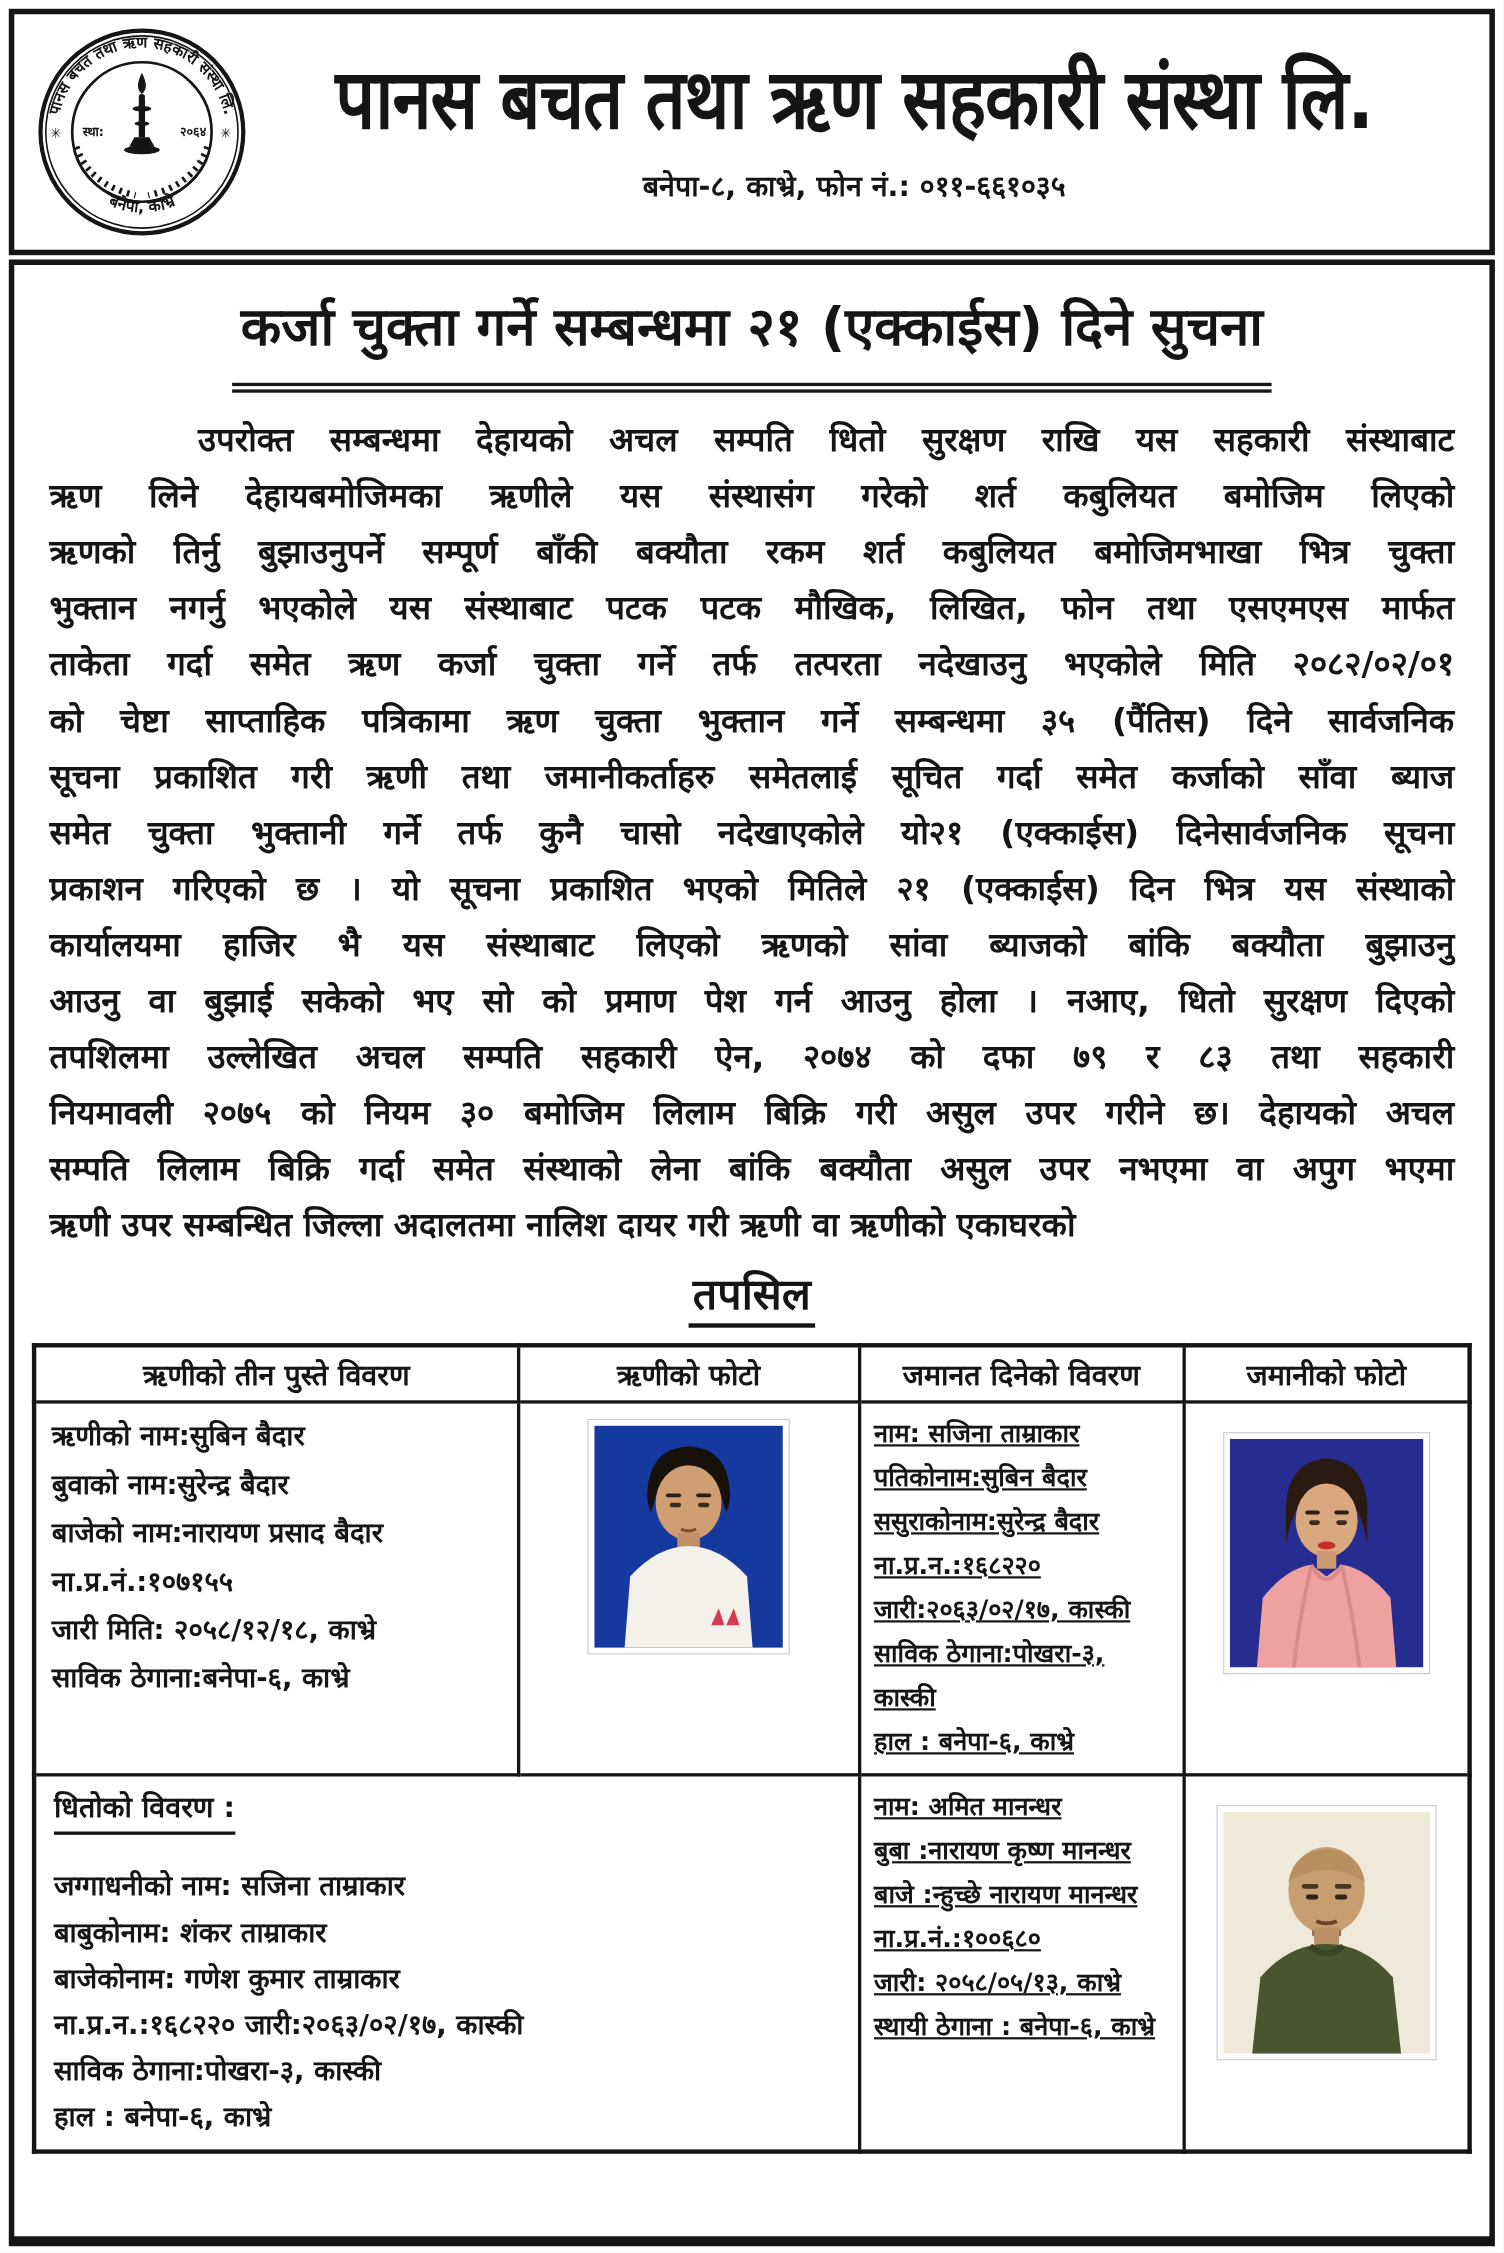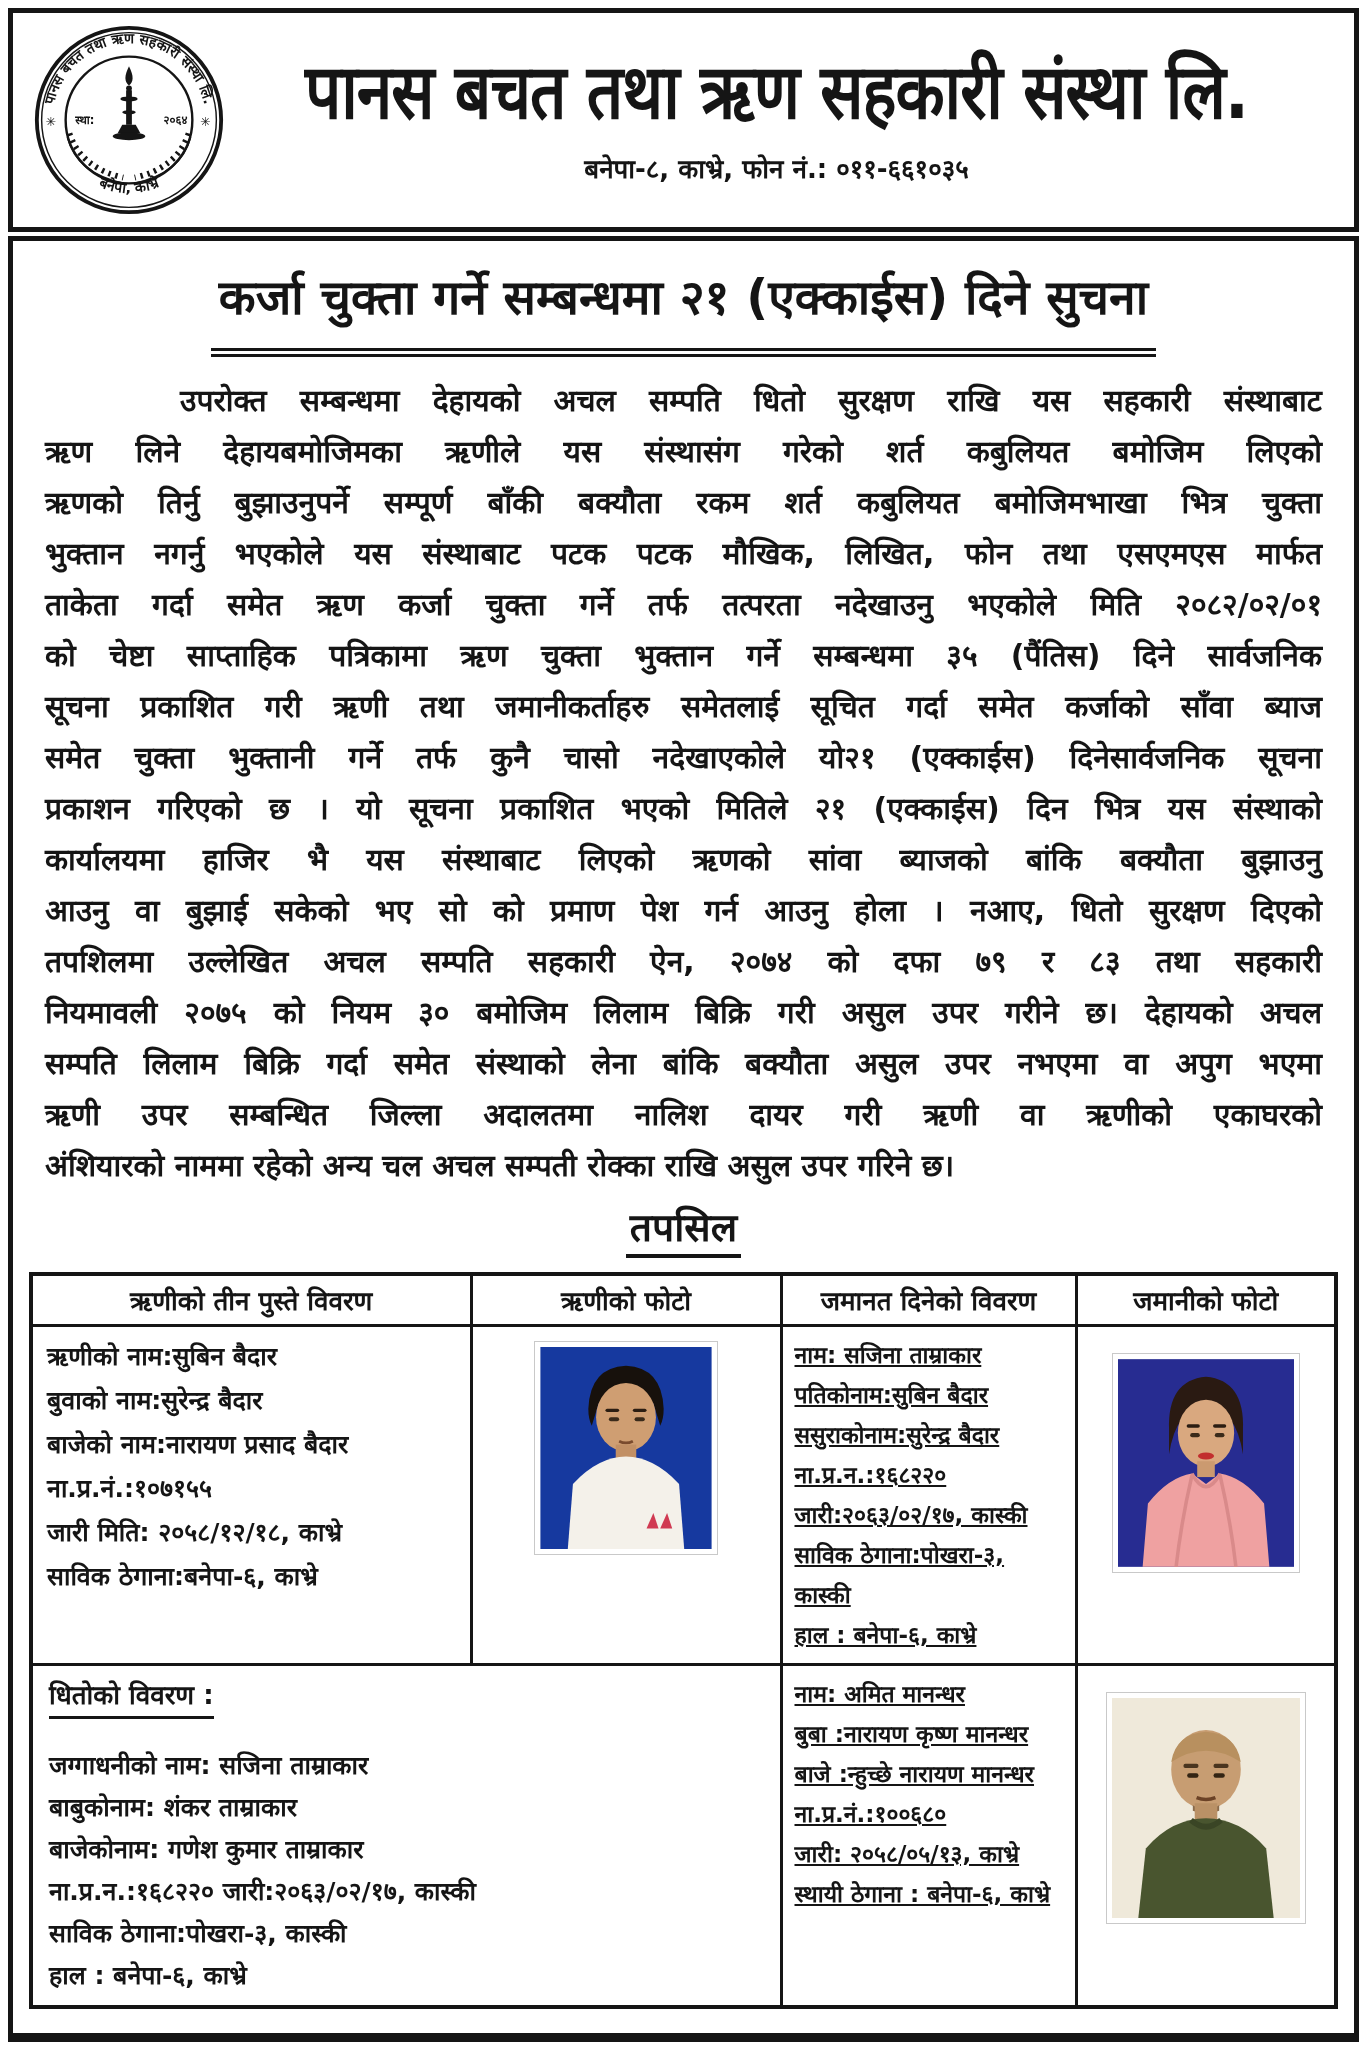--- a/index.html
+++ b/index.html
@@ -97,21 +97,20 @@
         <div class="para-line">को चेष्टा साप्ताहिक पत्रिकामा ऋण चुक्ता भुक्तान गर्ने सम्बन्धमा ३५ (पैंतिस) दिने सार्वजनिक</div>
         <div class="para-line">सूचना प्रकाशित गरी ऋणी तथा जमानीकर्ताहरु समेतलाई सूचित गर्दा समेत कर्जाको साँवा ब्याज</div>
         <div class="para-line">समेत चुक्ता भुक्तानी गर्ने तर्फ कुनै चासो नदेखाएकोले यो२१ (एक्काईस) दिनेसार्वजनिक सूचना</div>
         <div class="para-line">प्रकाशन गरिएको छ । यो सूचना प्रकाशित भएको मितिले २१ (एक्काईस) दिन भित्र यस संस्थाको</div>
         <div class="para-line">कार्यालयमा हाजिर भै यस संस्थाबाट लिएको ऋणको सांवा ब्याजको बांकि बक्यौता बुझाउनु</div>
         <div class="para-line">आउनु वा बुझाई सकेको भए सो को प्रमाण पेश गर्न आउनु होला । नआए, धितो सुरक्षण दिएको</div>
         <div class="para-line">तपशिलमा उल्लेखित अचल सम्पति सहकारी ऐन, २०७४ को दफा ७९ र ८३ तथा सहकारी</div>
         <div class="para-line">नियमावली २०७५ को नियम ३० बमोजिम लिलाम बिक्रि गरी असुल उपर गरीने छ। देहायको अचल</div>
         <div class="para-line">सम्पति लिलाम बिक्रि गर्दा समेत संस्थाको लेना बांकि बक्यौता असुल उपर नभएमा वा अपुग भएमा</div>
         <div class="para-line">ऋणी उपर सम्बन्धित जिल्ला अदालतमा नालिश दायर गरी ऋणी वा ऋणीको एकाघरको</div>
-        <div class="para-line">अंशियारको नाममा रहेको अन्य चल अचल सम्पती रोक्का राखि असुल उपर गरिने छ।</div>
       </div>
 
     <div class="tapasil-wrap">
       <div class="tapasil">तपसिल</div>
     </div>
 
     <table class="main-table">
       <colgroup>
           <col style="width:440px">
           <col style="width:310px">

